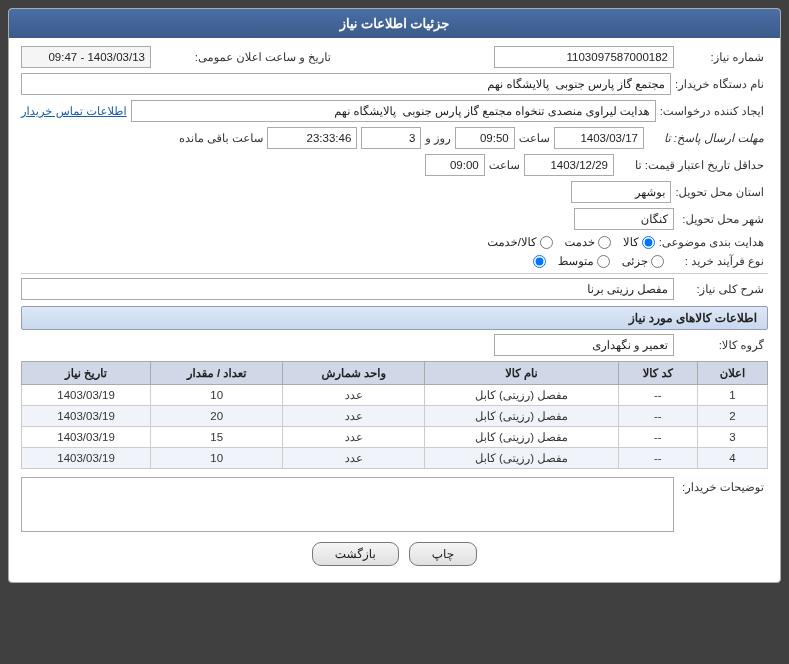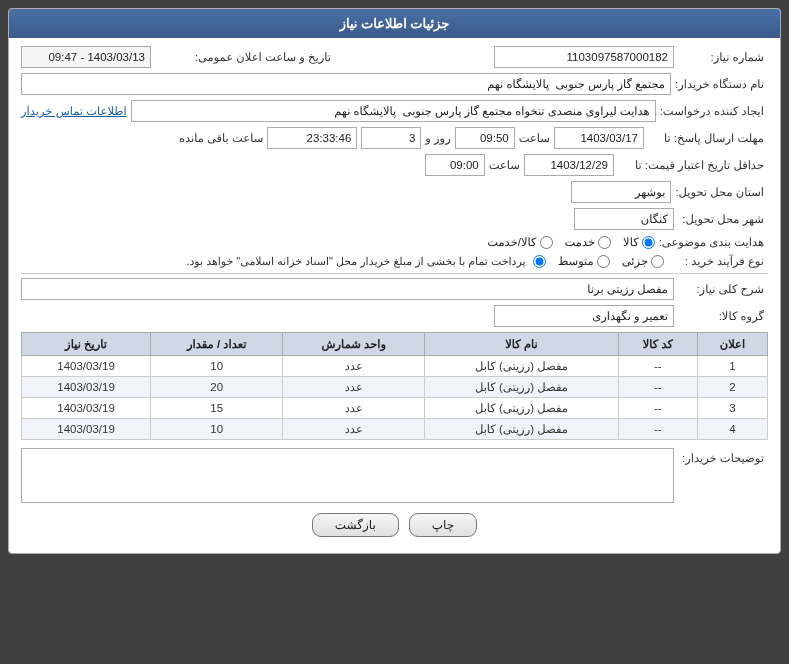--- a/index.html
+++ b/index.html
@@ -189,21 +189,21 @@
         <input class="input-box full" type="text" readonly="" value="مجتمع گاز پارس جنوبی  پالایشگاه نهم" style="">
       </div>
 
       <div class="form-row">
         <span class="label" style="min-width:100px;">ایجاد کننده درخواست:</span>
         <input class="input-box" style="flex: 1 1 0%;" type="text" readonly="" value="هدایت لیراوی منصدی تنخواه مجتمع گاز پارس جنوبی  پالایشگاه نهم">
         <span class="blue-text" style="white-space:nowrap;font-size:11.5px;">اطلاعات تماس خریدار</span>
       </div>
 
       <div class="form-row">
-        <span class="label" style="min-width:120px;">مهلت ارسال پاسخ: تا</span>
+        <span class="label" style="min-width:120px;font-style:italic;">مهلت ارسال پاسخ: تا</span>
         <input class="input-box sm" type="text" readonly="" value="1403/03/17" style="">
         <span class="inline-label">ساعت</span>
         <input class="input-box xs" type="text" readonly="" value="09:50" style="">
         <span class="inline-label">روز و</span>
         <input class="input-box xs" type="text" readonly="" value="3" style="">
         <input class="input-box" style="width: 90px;" type="text" readonly="" value="23:33:46">
         <span class="inline-label">ساعت باقی مانده</span>
       </div>
 
       <div class="form-row">
@@ -250,30 +250,30 @@
           </label>
           <label class="radio-label">
             <input type="radio" name="nav_farayand" style="">
             <span>متوسط</span>
           </label>
           <label class="radio-label">
             <input type="radio" name="nav_farayand" checked="" style="">
             <span></span>
           </label>
         </div>
-        <span style="font-size:11px;color:#333;flex:1;">پرداخت تمام با بخشی از مبلغ خریدار محل "اسناد خزانه اسلامی" خواهد بود.</span>
       </div>
 
       <div class="divider"></div>
 
       <div class="form-row">
         <span class="label" style="min-width:90px;">شرح کلی نیاز:</span>
         <input class="input-box full" type="text" readonly="" value="مفصل رزیتی برنا" style="">
       </div>
 
+      <div class="section-header">اطلاعات کالاهای مورد نیاز</div>
 
       <div class="group-label-row">
         <span class="label">گروه کالا:</span>
         <input class="input-box" style="width: 180px;" type="text" readonly="" value="تعمیر و نگهداری">
       </div>
 
       <table class="data-table">
         <thead>
           <tr>
             <th>اعلان</th>

